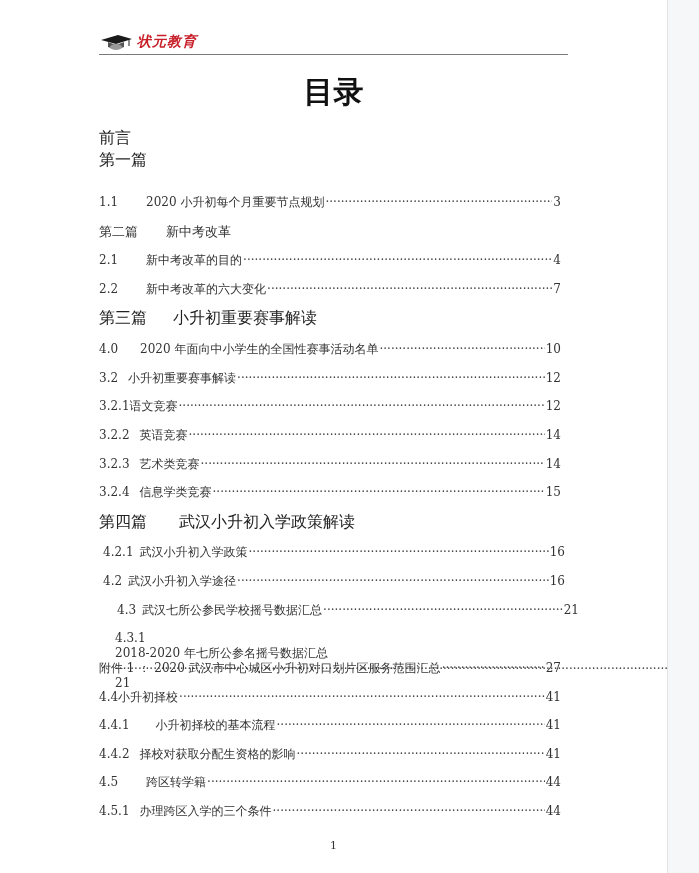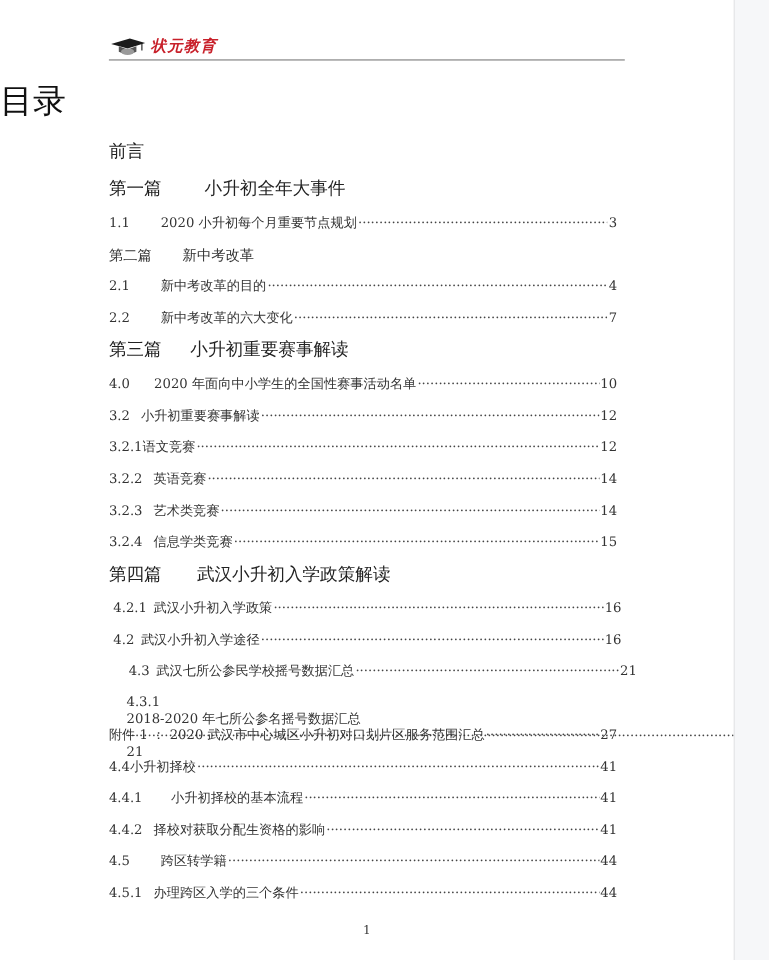--- a/index.html
+++ b/index.html
@@ -27,22 +27,23 @@
     .logo-cap {
       position: absolute; left: 0; top: 3px; width: 34px; height: 18px;
     }
     .logo-text {
       position: absolute; left: 38px; top: 3px;
       font-family: "DejaVu Serif", serif; font-size: 14px; font-weight: bold;
       color: #c8202a; letter-spacing: 1px; font-style: italic;
     }
     .title {
       position: absolute; left: 0; width: 667px; top: 72px;
+      text-align: center;
       font-family: "DejaVu Sans", "Liberation Sans", sans-serif;
-      font-size: 30px; color: #111;
+      font-size: 30px; color: #111; font-weight: bold;
     }
     .toc { position: absolute; left: 0; top: 0; width: 667px; }
     .row {
       position: absolute; left: 99px; width: 462px;
       display: flex; align-items: baseline; white-space: nowrap;
       font-size: 12px; color: #333;
     }
     .row.h1 { font-size: 16px; color: #222; }
     .row .num { display: inline-block; }
     .row .txt { display: inline-block; }
@@ -73,23 +74,22 @@
     </svg>
     <span class="logo-text">状元教育</span>
   </div>
 
   <div class="title">目录</div>
 
   <div class="toc" id="toc">
       <div class="row h1" style="top: 128px;">
         <span class="num">前言</span>
       </div>
-      <div class="row h1" style="top: 161px; gap: 13px;">
+      <div class="row h1" style="top: 150px;">
         <span class="num">第一篇</span>
-        <span class="txt" style="margin-left: 26px;">小升初全年大事件</span>
       </div>
       <div class="row" style="top: 194px;">
         <span class="num">1.1</span>
         <span class="txt" style="margin-left: 28px;">2020 小升初每个月重要节点规划</span>
         <span class="dots"></span>
         <span class="pg">3</span>
       </div>
       <div class="row" style="top: 223px; font-size: 13px;">
         <span class="num">第二篇</span>
         <span class="txt" style="margin-left: 28px;">新中考改革</span>

